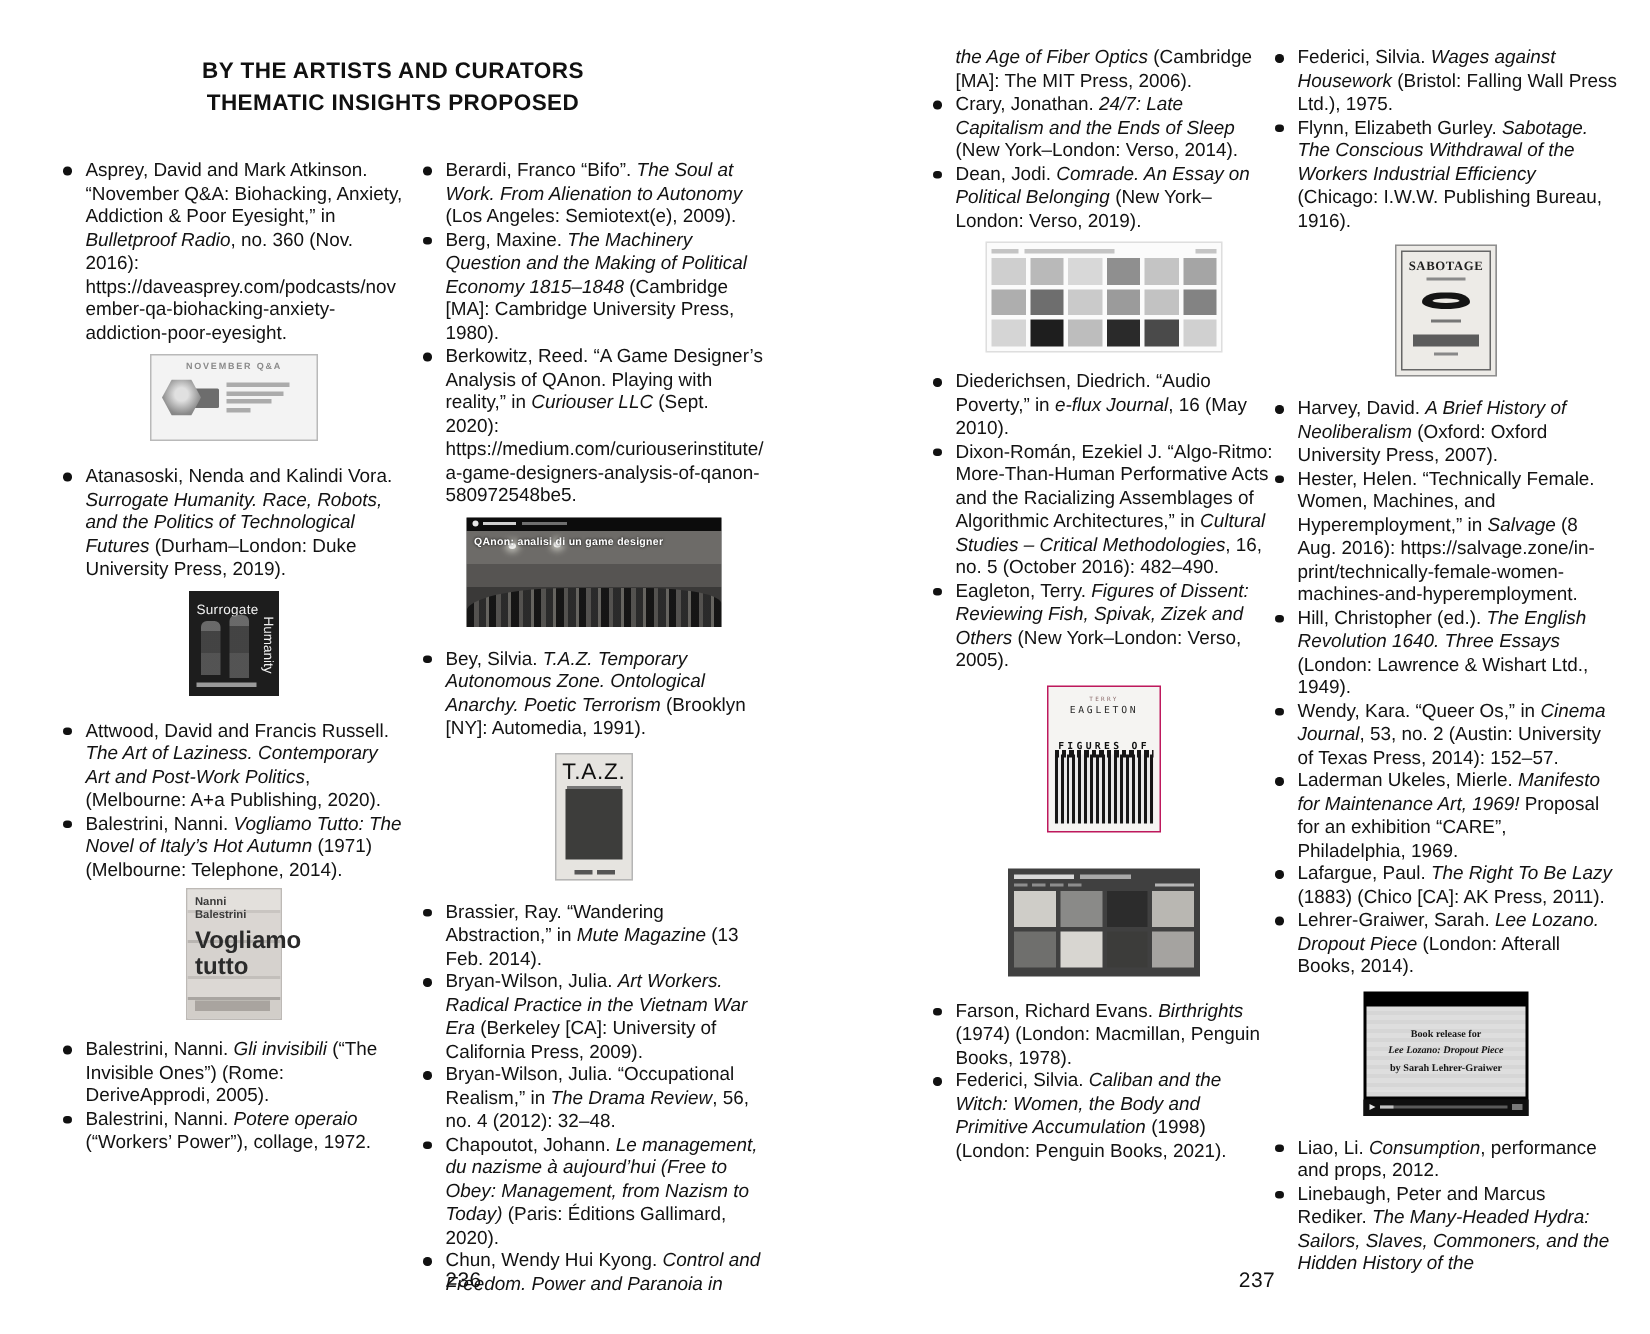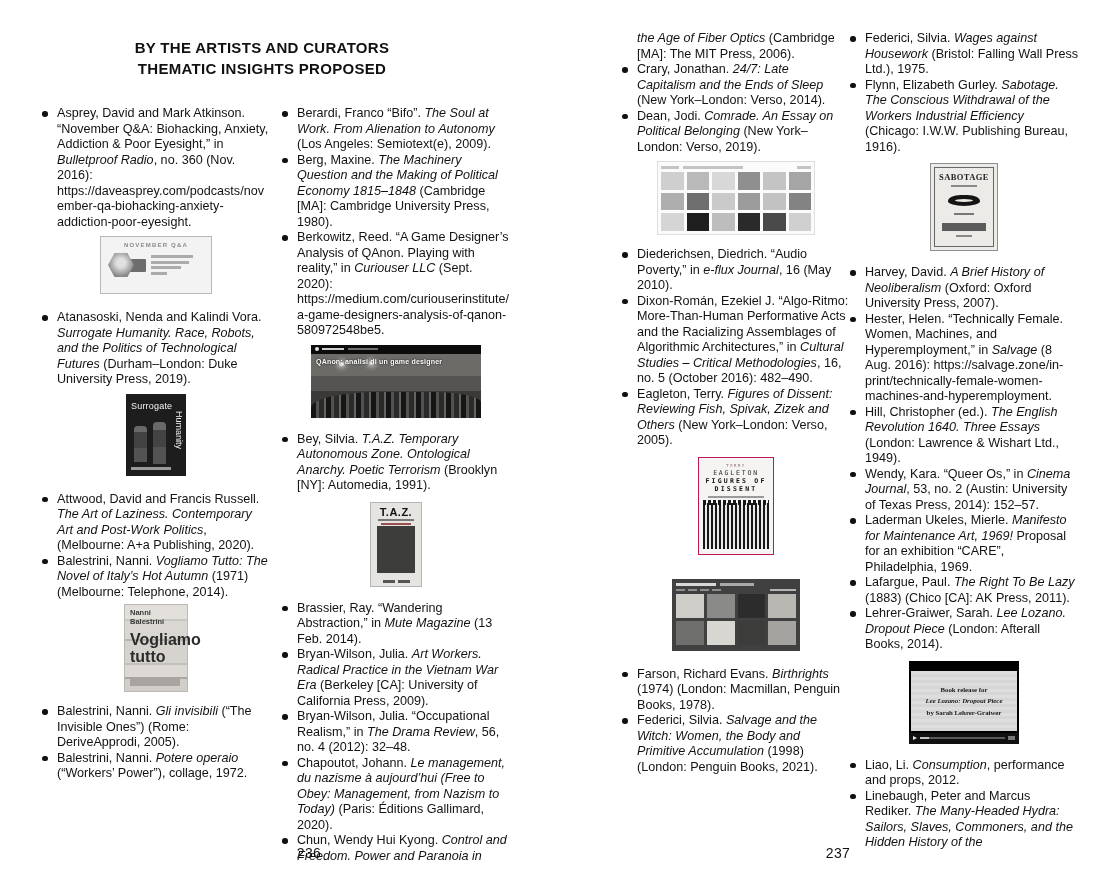--- a/index.html
+++ b/index.html
@@ -47,21 +47,21 @@
     background:radial-gradient(circle at 50% 42%,#e0e0e0 22%,#8c8c8c 65%,#6f6f6f 100%);}
   .pc-badge{width:20px;height:13px;background:#6d6d6d;margin-left:-8px;flex:none;border-radius:1px;}
   .pc-lines{margin-left:5px;flex:1;}
   .pc-lines i{height:3px;background:#ababab;margin:2.5px 0;}
   .pc-lines i:nth-child(1){width:42px;}
   .pc-lines i:nth-child(2){width:38px;}
   .pc-lines i:nth-child(3){width:30px;}
   .pc-lines i:nth-child(4){width:16px;}
 
   
-  .t-cover-surrogate{width:60px;height:82px;background:#1d1d1d;margin:6px 0 16px;position:relative;overflow:hidden;}
+  .t-cover-surrogate{width:60px;height:70px;background:#1d1d1d;margin:6px 0 16px;position:relative;overflow:hidden;}
   .sur-t1{position:absolute;top:7px;left:5px;font-size:9px;color:#f2f2f2;letter-spacing:.2px;}
   .sur-t2{position:absolute;top:17px;right:2px;writing-mode:vertical-rl;font-size:9px;color:#f2f2f2;}
   .sur-fig{position:absolute;bottom:14px;width:13px;height:36px;opacity:.85;
     background:linear-gradient(#777 0 18%,#4a4a4a 18% 60%,#5d5d5d 60% 100%);border-radius:4px 4px 0 0;}
   .sur-fig.f1{left:8px;}
   .sur-fig.f2{left:27px;height:42px;bottom:12px;}
   .sur-base{position:absolute;bottom:6px;left:5px;width:40px;height:2.5px;background:#9a9a9a;}
 
   
   .t-cover-vogliamo{width:64px;height:88px;margin:4px 0 12px;position:relative;box-sizing:border-box;
@@ -83,21 +83,21 @@
   .qa-light.l1{top:8px;left:28px;}
   .qa-light.l2{top:7px;left:58px;}
   .qa-headline{position:absolute;top:4px;left:5px;font-size:7px;font-weight:700;color:#fff;text-shadow:0 0 2px #000;letter-spacing:.2px;}
   .qa-crowd{position:absolute;left:0;right:0;bottom:0;height:26px;
     background:repeating-linear-gradient(90deg,rgba(15,15,15,.85) 0 5px,rgba(90,88,85,.8) 5px 8px,rgba(40,40,40,.85) 8px 13px,rgba(120,118,112,.7) 13px 15px);
     border-radius:40% 30% 0 0/60% 40% 0 0;}
 
   
   .t-cover-taz{width:52px;height:85px;margin:8px 0 14px;background:#e6e4e0;border:1px solid #b5b5b5;
     position:relative;text-align:center;padding-top:3px;box-sizing:border-box;}
-  .taz-title{font-size:11px;font-weight:700;letter-spacing:.5px;color:#101010;}
+  .taz-title{font-size:15px;font-weight:400;letter-spacing:.5px;color:#101010;}
   .taz-sub i{display:block;height:2px;background:#777;margin:1.5px auto;}
   .taz-sub i:nth-child(1){width:36px;}
   .taz-sub i:nth-child(2){width:30px;background:#9a5050;}
   .taz-art{position:absolute;left:6px;right:6px;top:23px;bottom:13px;
     background:
       radial-gradient(circle at 50% 30%,#2e2e2e 0 28%,transparent 30%),
       linear-gradient(160deg,#5a5a58 0 20%,#39393б 20% 45%,#4b4a48 45% 70%,#2c2c2a 70% 100%);
     background-color:#3d3d3b;}
   .taz-foot{position:absolute;bottom:3px;left:0;right:0;display:flex;justify-content:center;gap:3px;}
   .taz-foot i{width:12px;height:2.5px;background:#555;}
@@ -112,21 +112,21 @@
   .gs-top i:nth-child(3){width:14px;margin-left:auto;}
   .gs-row{display:flex;gap:3px;flex:1;}
   .gs-row b{flex:1;}
 
   
   .t-cover-dissent{width:76px;height:98px;margin:8px 0 14px;background:#f5f4f2;border:1px solid #be185d;
     text-align:center;position:relative;box-sizing:border-box;padding-top:5px;
     font-family:"DejaVu Sans Mono","Liberation Mono",monospace;}
   .fd-top{font-size:4px;letter-spacing:1.5px;color:#8a6a6a;}
   .fd-auth{font-size:6.5px;letter-spacing:1.8px;color:#2a2a2a;margin-top:1px;}
-  .fd-t1,.fd-t2{font-size:6.5px;letter-spacing:2.2px;font-weight:700;color:#101010;margin-top:0;}
+  .fd-t1,.fd-t2{font-size:6.5px;letter-spacing:2.2px;font-weight:700;color:#101010;margin-top:16px;}
   .fd-sub{width:56px;height:2px;background:#9a9a9a;margin:3px auto 0;}
   .fd-stripes{position:absolute;left:4px;right:4px;top:45px;bottom:5px;
     background:repeating-linear-gradient(90deg,#161616 0 2px,#e9e9e9 2px 4px);}
   .fd-stripes:before{content:"";position:absolute;top:-3px;left:0;right:0;height:5px;
     background:repeating-linear-gradient(90deg,#161616 0 3px,transparent 3px 5px);}
 
   
   .t-site-labour{width:128px;height:72px;margin:10px 0 16px;background:#404040;
     padding:4px;box-sizing:border-box;}
   .lb-head{display:flex;gap:4px;align-items:center;}
@@ -324,21 +324,21 @@
             <b style="background:#2c2c2c"></b>
             <b style="background:#b9b7b2"></b>
             <b style="background:#6f6f6d"></b>
             <b style="background:#d8d6d1"></b>
             <b style="background:#3c3c3a"></b>
             <b style="background:#a5a3a0"></b>
           </div>
         </div>
       </li>
       <li class="entry"><span class="bullet"></span><span>Farson, Richard Evans. </span><em>Birthrights</em><span> (1974) (London: Macmillan, Penguin Books, 1978).</span></li>
-      <li class="entry"><span class="bullet"></span><span>Federici, Silvia. </span><em>Salvage and the Witch: Women, the Body and Primitive Accumulation</em><span> (1998) (London: Penguin Books, 2021).</span></li>
+      <li class="entry"><span class="bullet"></span><span>Federici, Silvia. </span><em>Caliban and the Witch: Women, the Body and Primitive Accumulation</em><span> (1998) (London: Penguin Books, 2021).</span></li>
     </ol>
   <ol class="col" id="colD">
       <li class="entry"><span class="bullet"></span><span>Federici, Silvia. </span><em>Wages against Housework</em><span> (Bristol: Falling Wall Press Ltd.), 1975.</span></li>
       <li class="entry"><span class="bullet"></span><span>Flynn, Elizabeth Gurley. </span><em>Sabotage. The Conscious Withdrawal of the Workers Industrial Efficiency</em><span> (Chicago: I.W.W. Publishing Bureau, 1916).</span></li>
       <li class="thumb">
         <div class="t-cover-sabotage">
     <div class="sb-title">SABOTAGE</div>
     <i class="sb-sub"></i>
     <i class="sb-must"></i>
     <i class="sb-by"></i>

